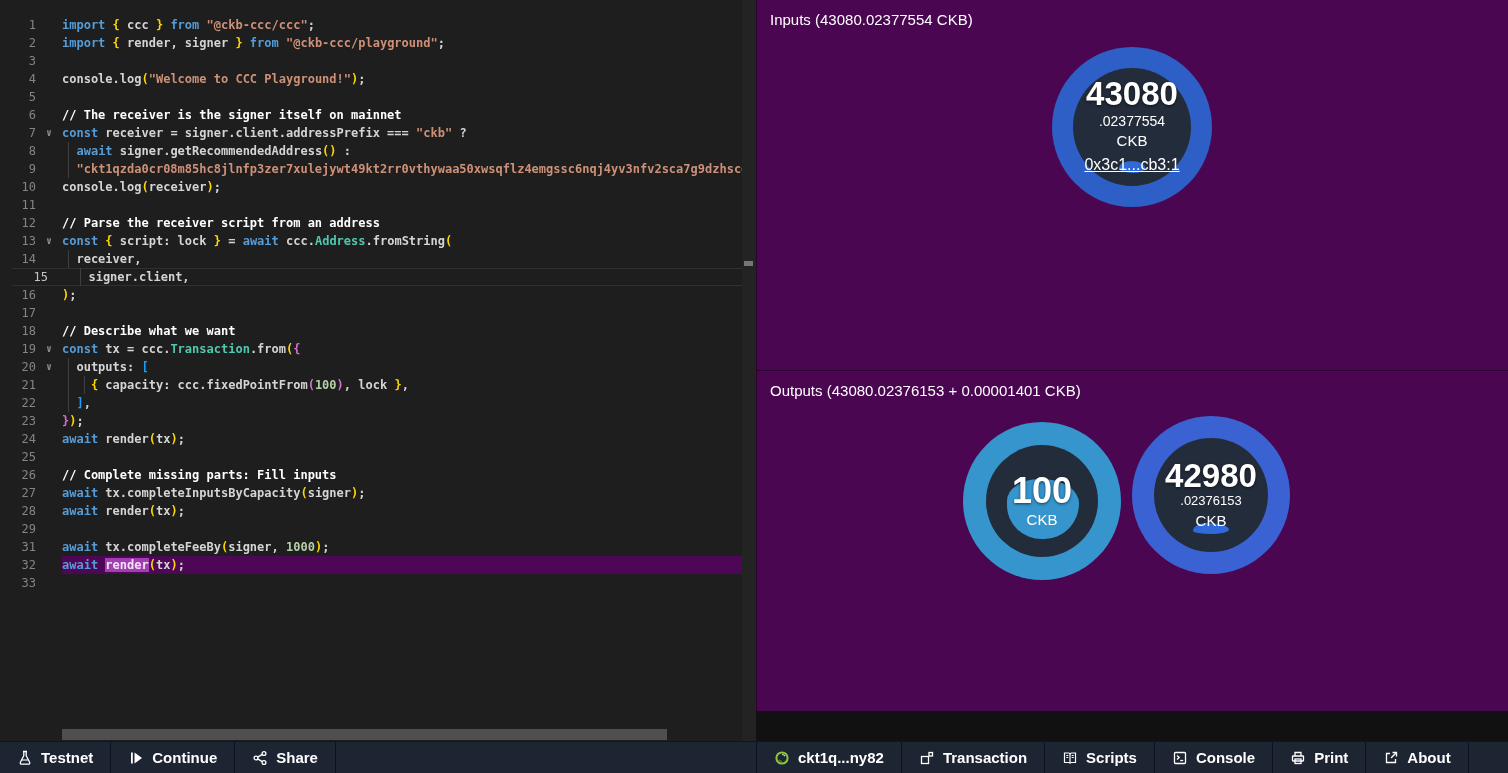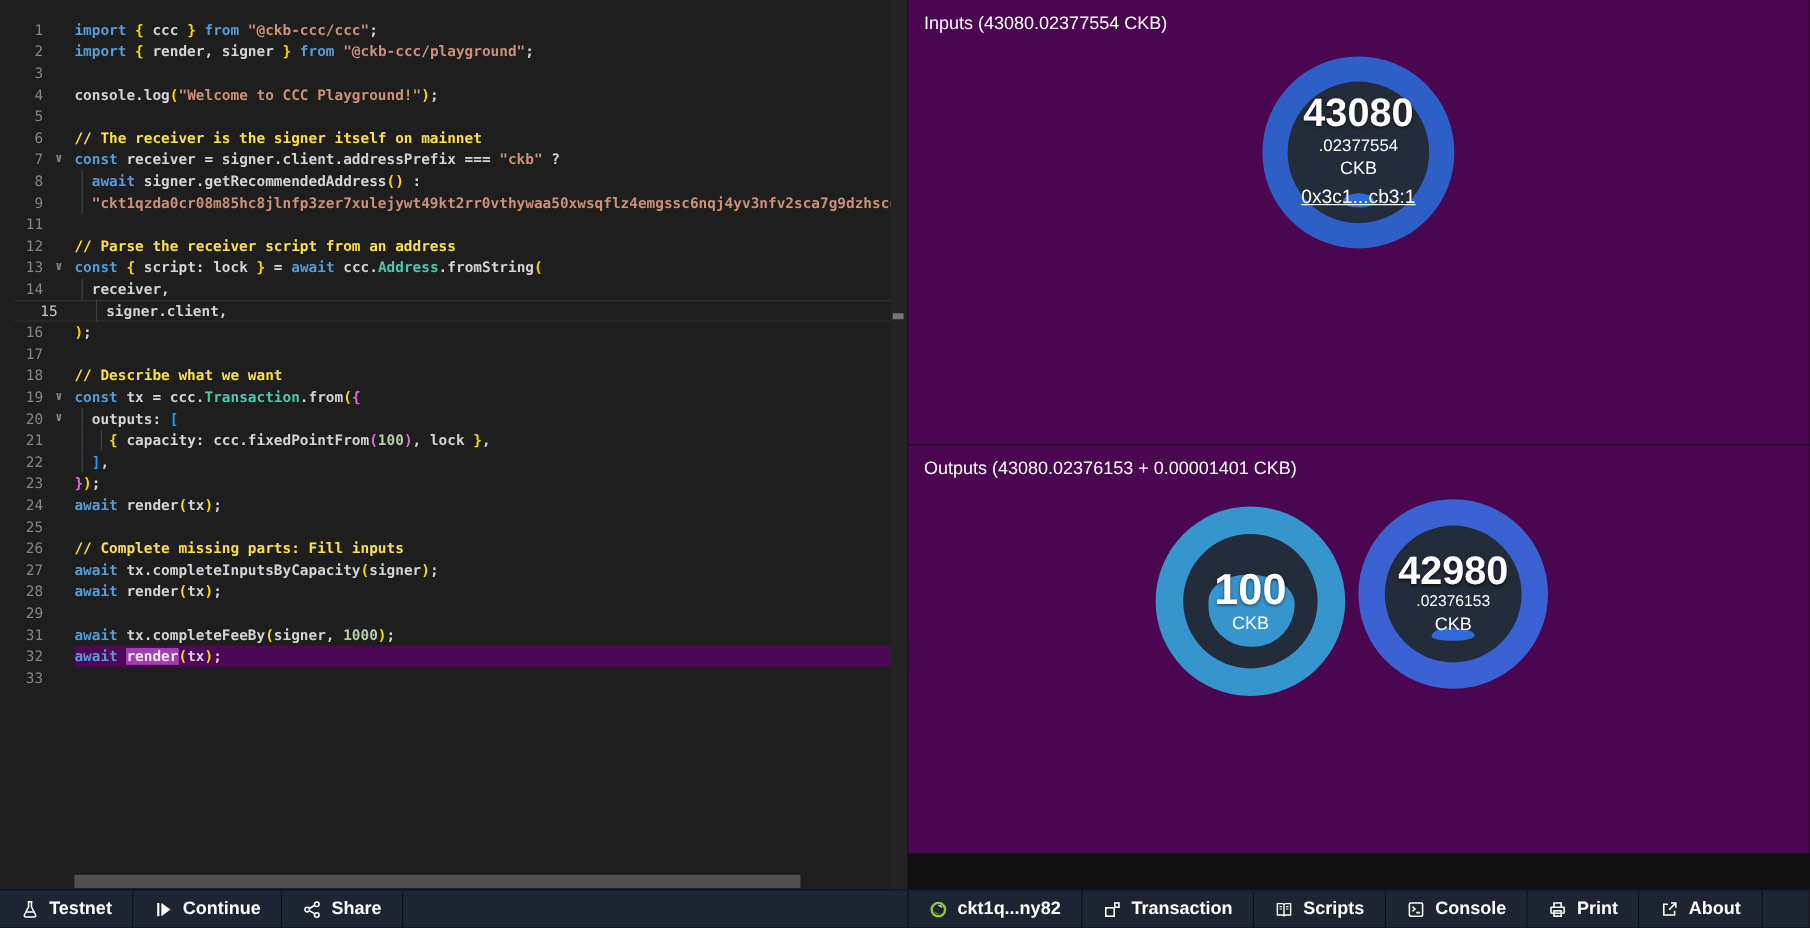--- a/index.html
+++ b/index.html
@@ -12,21 +12,21 @@
   .line .ln{width:36px;text-align:right;color:#858585;font-weight:normal;flex:none;}
   .line .fold{width:26px;text-align:center;color:#8a8a8a;font-size:10px;flex:none;}
   .line .codeln{flex:1;position:relative;overflow:hidden;}
   .line.current{box-shadow:inset 0 1px 0 #303030, inset 0 -1px 0 #303030;margin-left:12px;}
   .line.current .ln{color:#c6c6c6;}
   .line.exec .codeln{background:#4e0756;}
   .guide{position:absolute;top:0;bottom:0;width:1px;background:#3f3f3f;}
   .tok-kw{color:#569cd6;}
   .tok-id{color:#d4d4d4;}
   .tok-str{color:#ce9178;}
-  .tok-com{color:#fde047;}
+  .tok-com{color:#ffffff;}
   .tok-num{color:#b5cea8;}
   .tok-cls{color:#4ec9b0;}
   .tok-b1{color:#ffd700;}
   .tok-b2{color:#da70d6;}
   .tok-b3{color:#179fff;}
   .tok-idh{color:#f3e3f6;background:#a13fb0;}
 
   #editor-scroll-strip{position:absolute;right:0;top:0;width:14px;height:741px;background:#232323;}
   #overview-mark{position:absolute;right:3px;top:261px;width:9px;height:5px;background:#757575;}
   #hscrollbar{position:absolute;left:0;bottom:1px;width:756px;height:11px;}
@@ -79,20 +79,21 @@
     <div id="code-area">
         <div class="line"><span class="ln">1</span><span class="fold"></span><span class="codeln"><span class="tok-kw">import </span><span class="tok-b1">{</span><span class="tok-id"> ccc </span><span class="tok-b1">}</span><span class="tok-kw"> from </span><span class="tok-str">"@ckb-ccc/ccc"</span><span class="tok-id">;</span></span></div>
         <div class="line"><span class="ln">2</span><span class="fold"></span><span class="codeln"><span class="tok-kw">import </span><span class="tok-b1">{</span><span class="tok-id"> render, signer </span><span class="tok-b1">}</span><span class="tok-kw"> from </span><span class="tok-str">"@ckb-ccc/playground"</span><span class="tok-id">;</span></span></div>
         <div class="line"><span class="ln">3</span><span class="fold"></span><span class="codeln"></span></div>
         <div class="line"><span class="ln">4</span><span class="fold"></span><span class="codeln"><span class="tok-id">console.log</span><span class="tok-b1">(</span><span class="tok-str">"Welcome to CCC Playground!"</span><span class="tok-b1">)</span><span class="tok-id">;</span></span></div>
         <div class="line"><span class="ln">5</span><span class="fold"></span><span class="codeln"></span></div>
         <div class="line"><span class="ln">6</span><span class="fold"></span><span class="codeln"><span class="tok-com">// The receiver is the signer itself on mainnet</span></span></div>
         <div class="line"><span class="ln">7</span><span class="fold">∨</span><span class="codeln"><span class="tok-kw">const </span><span class="tok-id">receiver = signer.client.addressPrefix === </span><span class="tok-str">"ckb"</span><span class="tok-id"> ?</span></span></div>
         <div class="line"><span class="ln">8</span><span class="fold"></span><span class="codeln"><i class="guide" style="left: 6px;"></i><span class="tok-id">  </span><span class="tok-kw">await </span><span class="tok-id">signer.getRecommendedAddress</span><span class="tok-b1">()</span><span class="tok-id"> :</span></span></div>
         <div class="line"><span class="ln">9</span><span class="fold"></span><span class="codeln"><i class="guide" style="left: 6px;"></i><span class="tok-id">  </span><span class="tok-str">"ckt1qzda0cr08m85hc8jlnfp3zer7xulejywt49kt2rr0vthywaa50xwsqflz4emgssc6nqj4yv3nfv2sca7g9dzhscgm</span></span></div>
+        <div class="line"><span class="ln">10</span><span class="fold"></span><span class="codeln"><span class="tok-id">console.log</span><span class="tok-b1">(</span><span class="tok-id">receiver</span><span class="tok-b1">)</span><span class="tok-id">;</span></span></div>
         <div class="line"><span class="ln">11</span><span class="fold"></span><span class="codeln"></span></div>
         <div class="line"><span class="ln">12</span><span class="fold"></span><span class="codeln"><span class="tok-com">// Parse the receiver script from an address</span></span></div>
         <div class="line"><span class="ln">13</span><span class="fold">∨</span><span class="codeln"><span class="tok-kw">const </span><span class="tok-b1">{</span><span class="tok-id"> script: lock </span><span class="tok-b1">}</span><span class="tok-id"> = </span><span class="tok-kw">await </span><span class="tok-id">ccc.</span><span class="tok-cls">Address</span><span class="tok-id">.fromString</span><span class="tok-b1">(</span></span></div>
         <div class="line"><span class="ln">14</span><span class="fold"></span><span class="codeln"><i class="guide" style="left: 6px;"></i><span class="tok-id">  receiver,</span></span></div>
         <div class="line current"><span class="ln">15</span><span class="fold"></span><span class="codeln"><i class="guide" style="left: 6px;"></i><span class="tok-id">  signer.client,</span></span></div>
         <div class="line"><span class="ln">16</span><span class="fold"></span><span class="codeln"><span class="tok-b1">)</span><span class="tok-id">;</span></span></div>
         <div class="line"><span class="ln">17</span><span class="fold"></span><span class="codeln"></span></div>
         <div class="line"><span class="ln">18</span><span class="fold"></span><span class="codeln"><span class="tok-com">// Describe what we want</span></span></div>
         <div class="line"><span class="ln">19</span><span class="fold">∨</span><span class="codeln"><span class="tok-kw">const </span><span class="tok-id">tx = ccc.</span><span class="tok-cls">Transaction</span><span class="tok-id">.from</span><span class="tok-b1">(</span><span class="tok-b2">{</span></span></div>
         <div class="line"><span class="ln">20</span><span class="fold">∨</span><span class="codeln"><i class="guide" style="left: 6px;"></i><span class="tok-id">  outputs: </span><span class="tok-b3">[</span></span></div>

